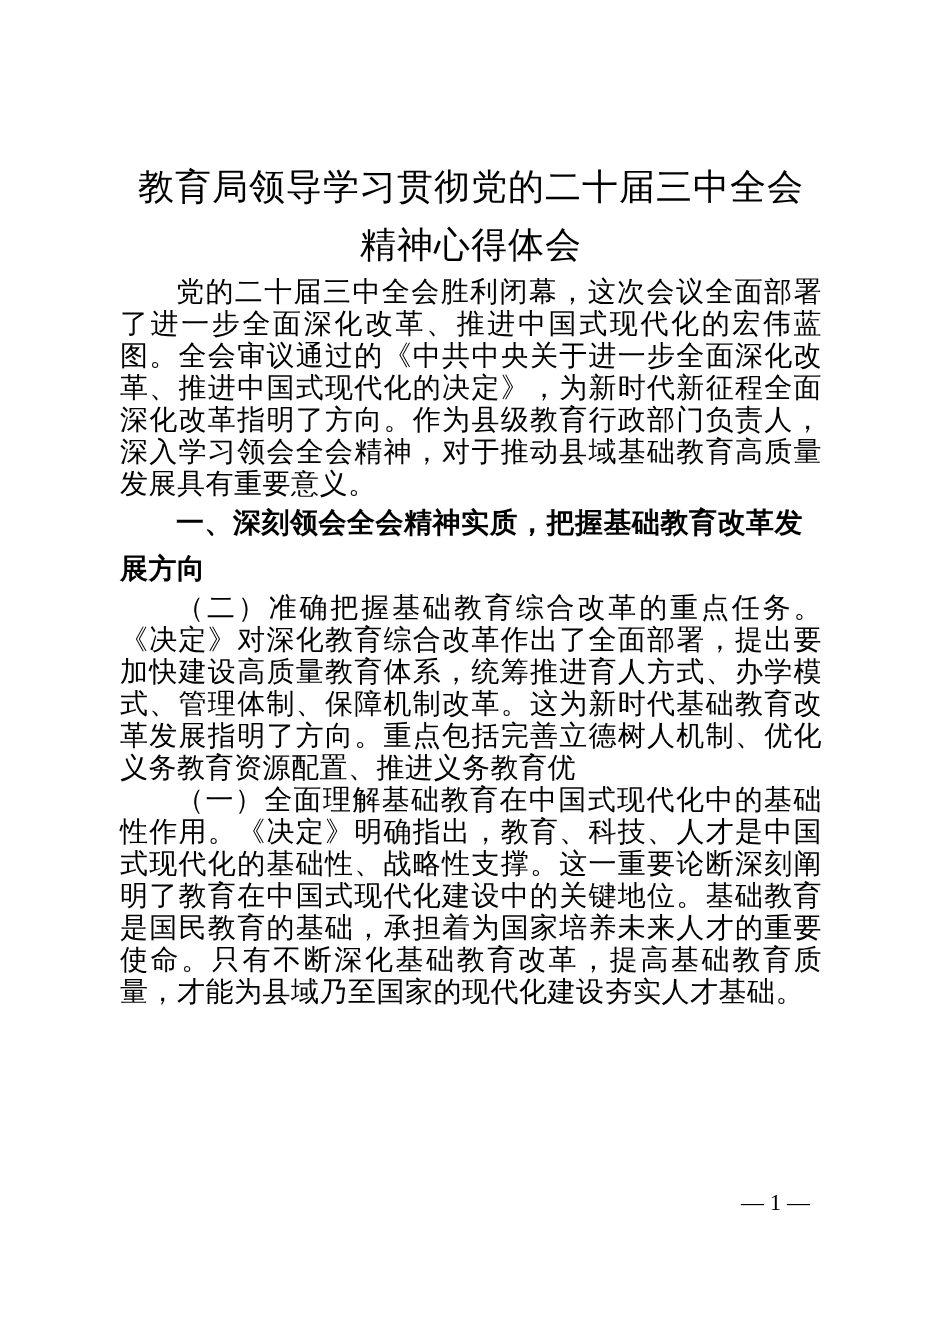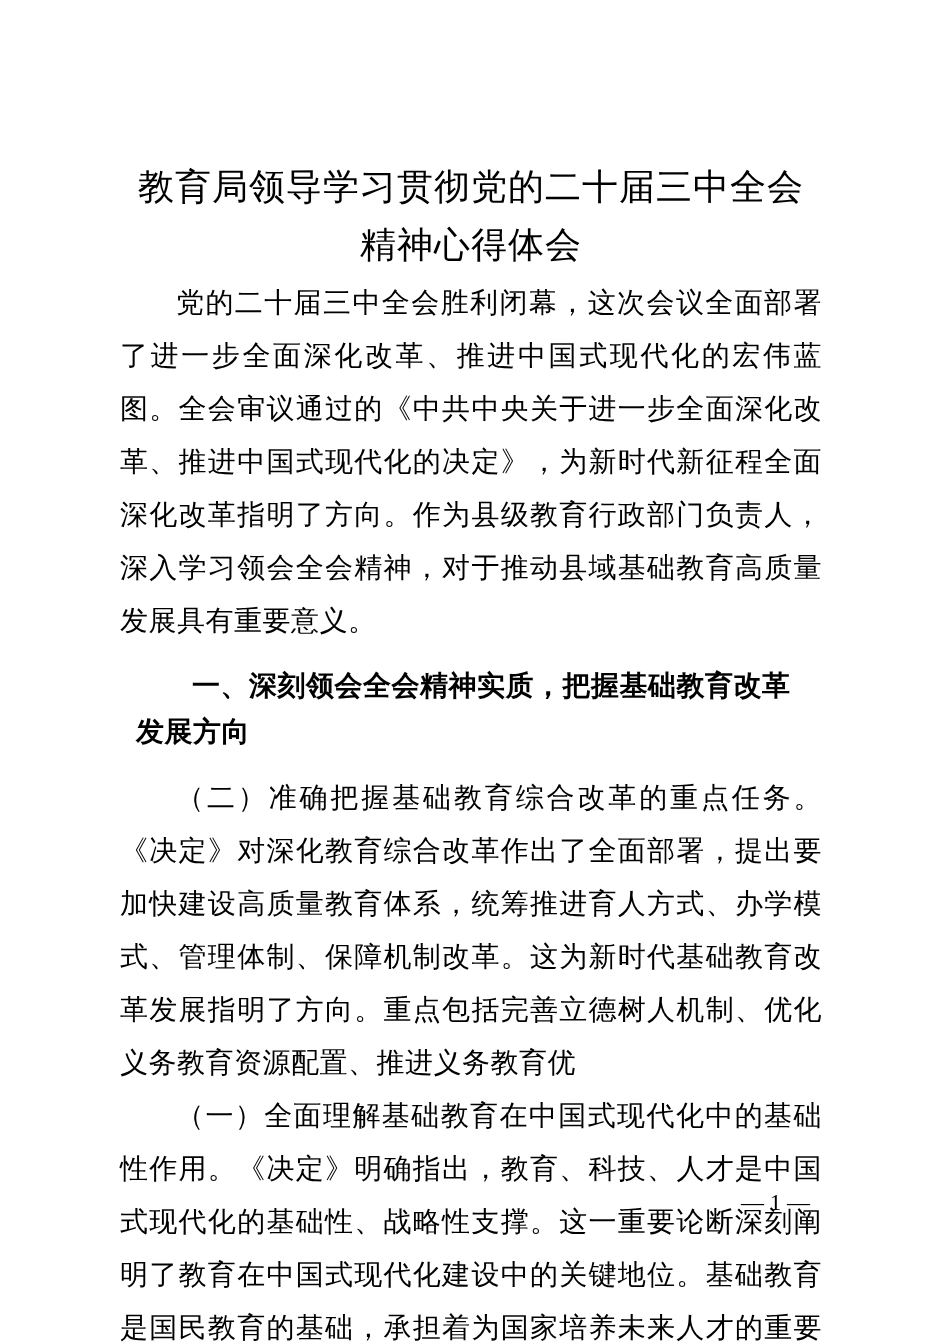--- a/index.html
+++ b/index.html
@@ -24,27 +24,27 @@
     font-weight: 400;
     font-size: 36px;
     line-height: 58px;
     text-align: center;
     letter-spacing: 1px;
   }
   .para {
     margin: 0;
     font-family: "Liberation Serif", "DejaVu Serif", serif;
     font-size: 28px;
-    line-height: 53px;
+    line-height: 32px;
     text-align: justify;
     text-indent: 2em;
     letter-spacing: 0.5px;
   }
   .section-heading {
-    margin: 16px;
+    margin: 0;
     font-family: "Liberation Sans", "DejaVu Sans", sans-serif;
     font-weight: 700;
     font-size: 28px;
     line-height: 45.8px;
     text-indent: 2em;
     letter-spacing: 0.5px;
   }
   .lead {
     
     font-family: "Liberation Serif", "DejaVu Serif", serif;

